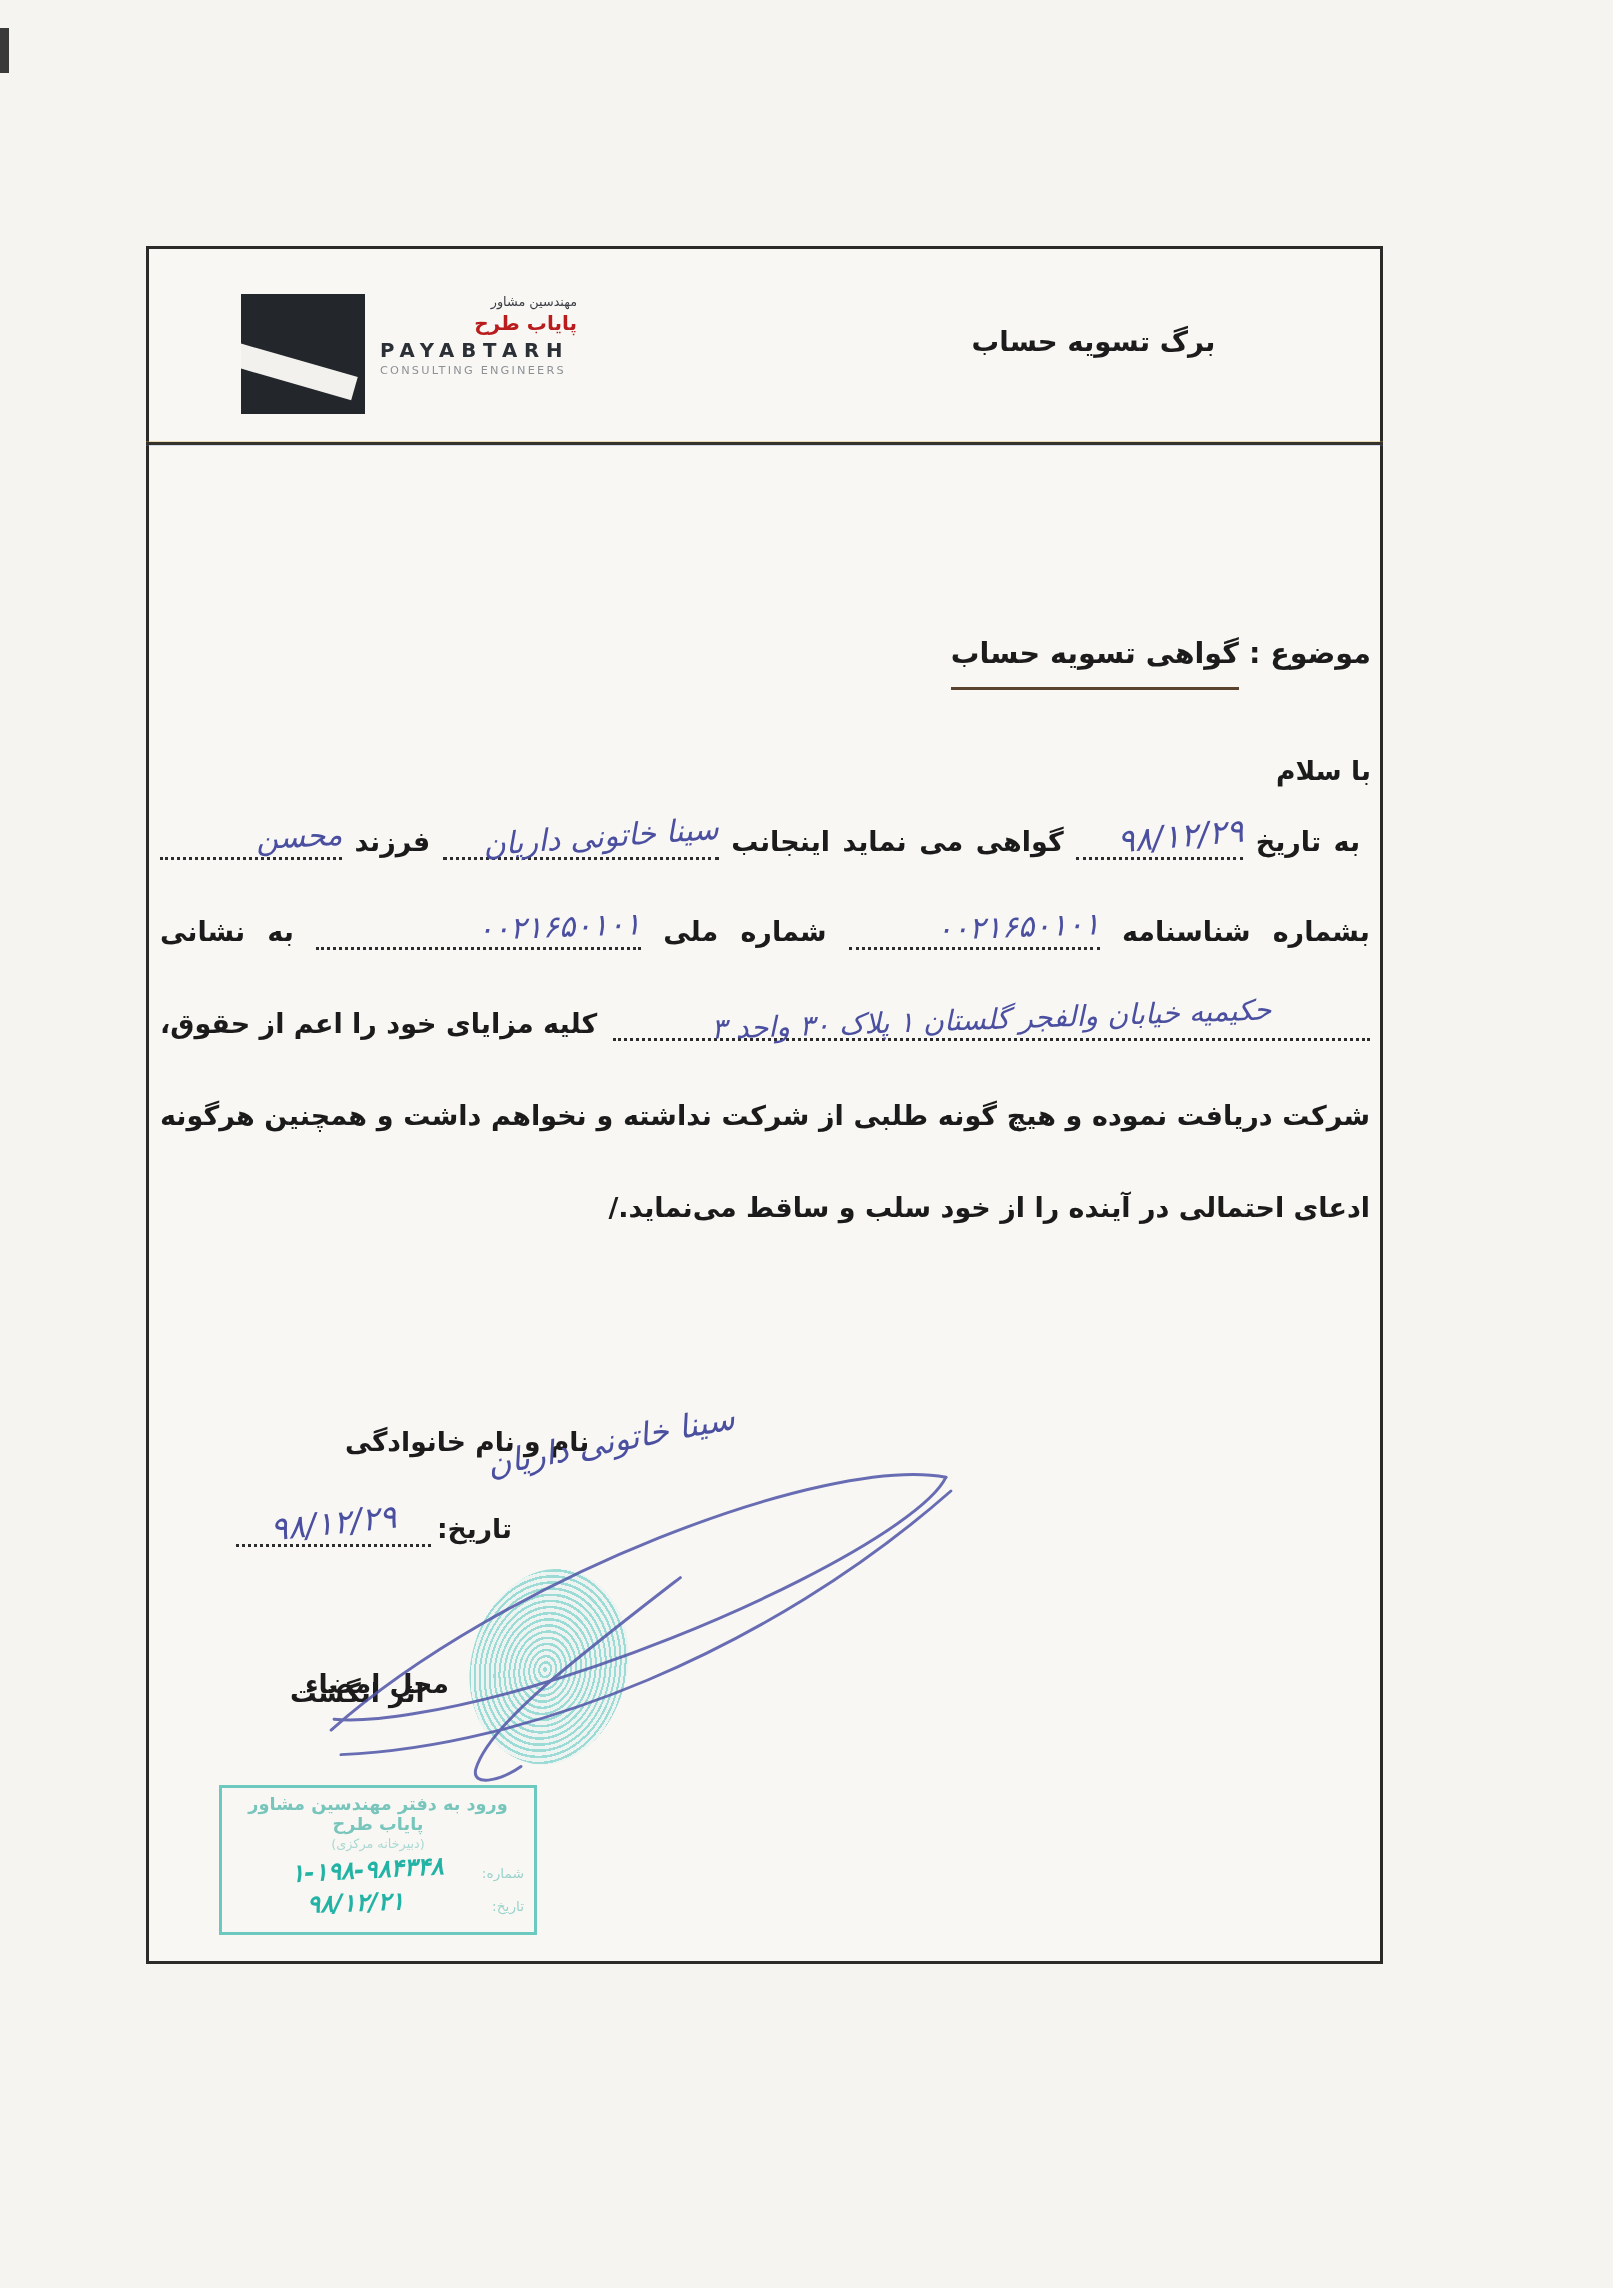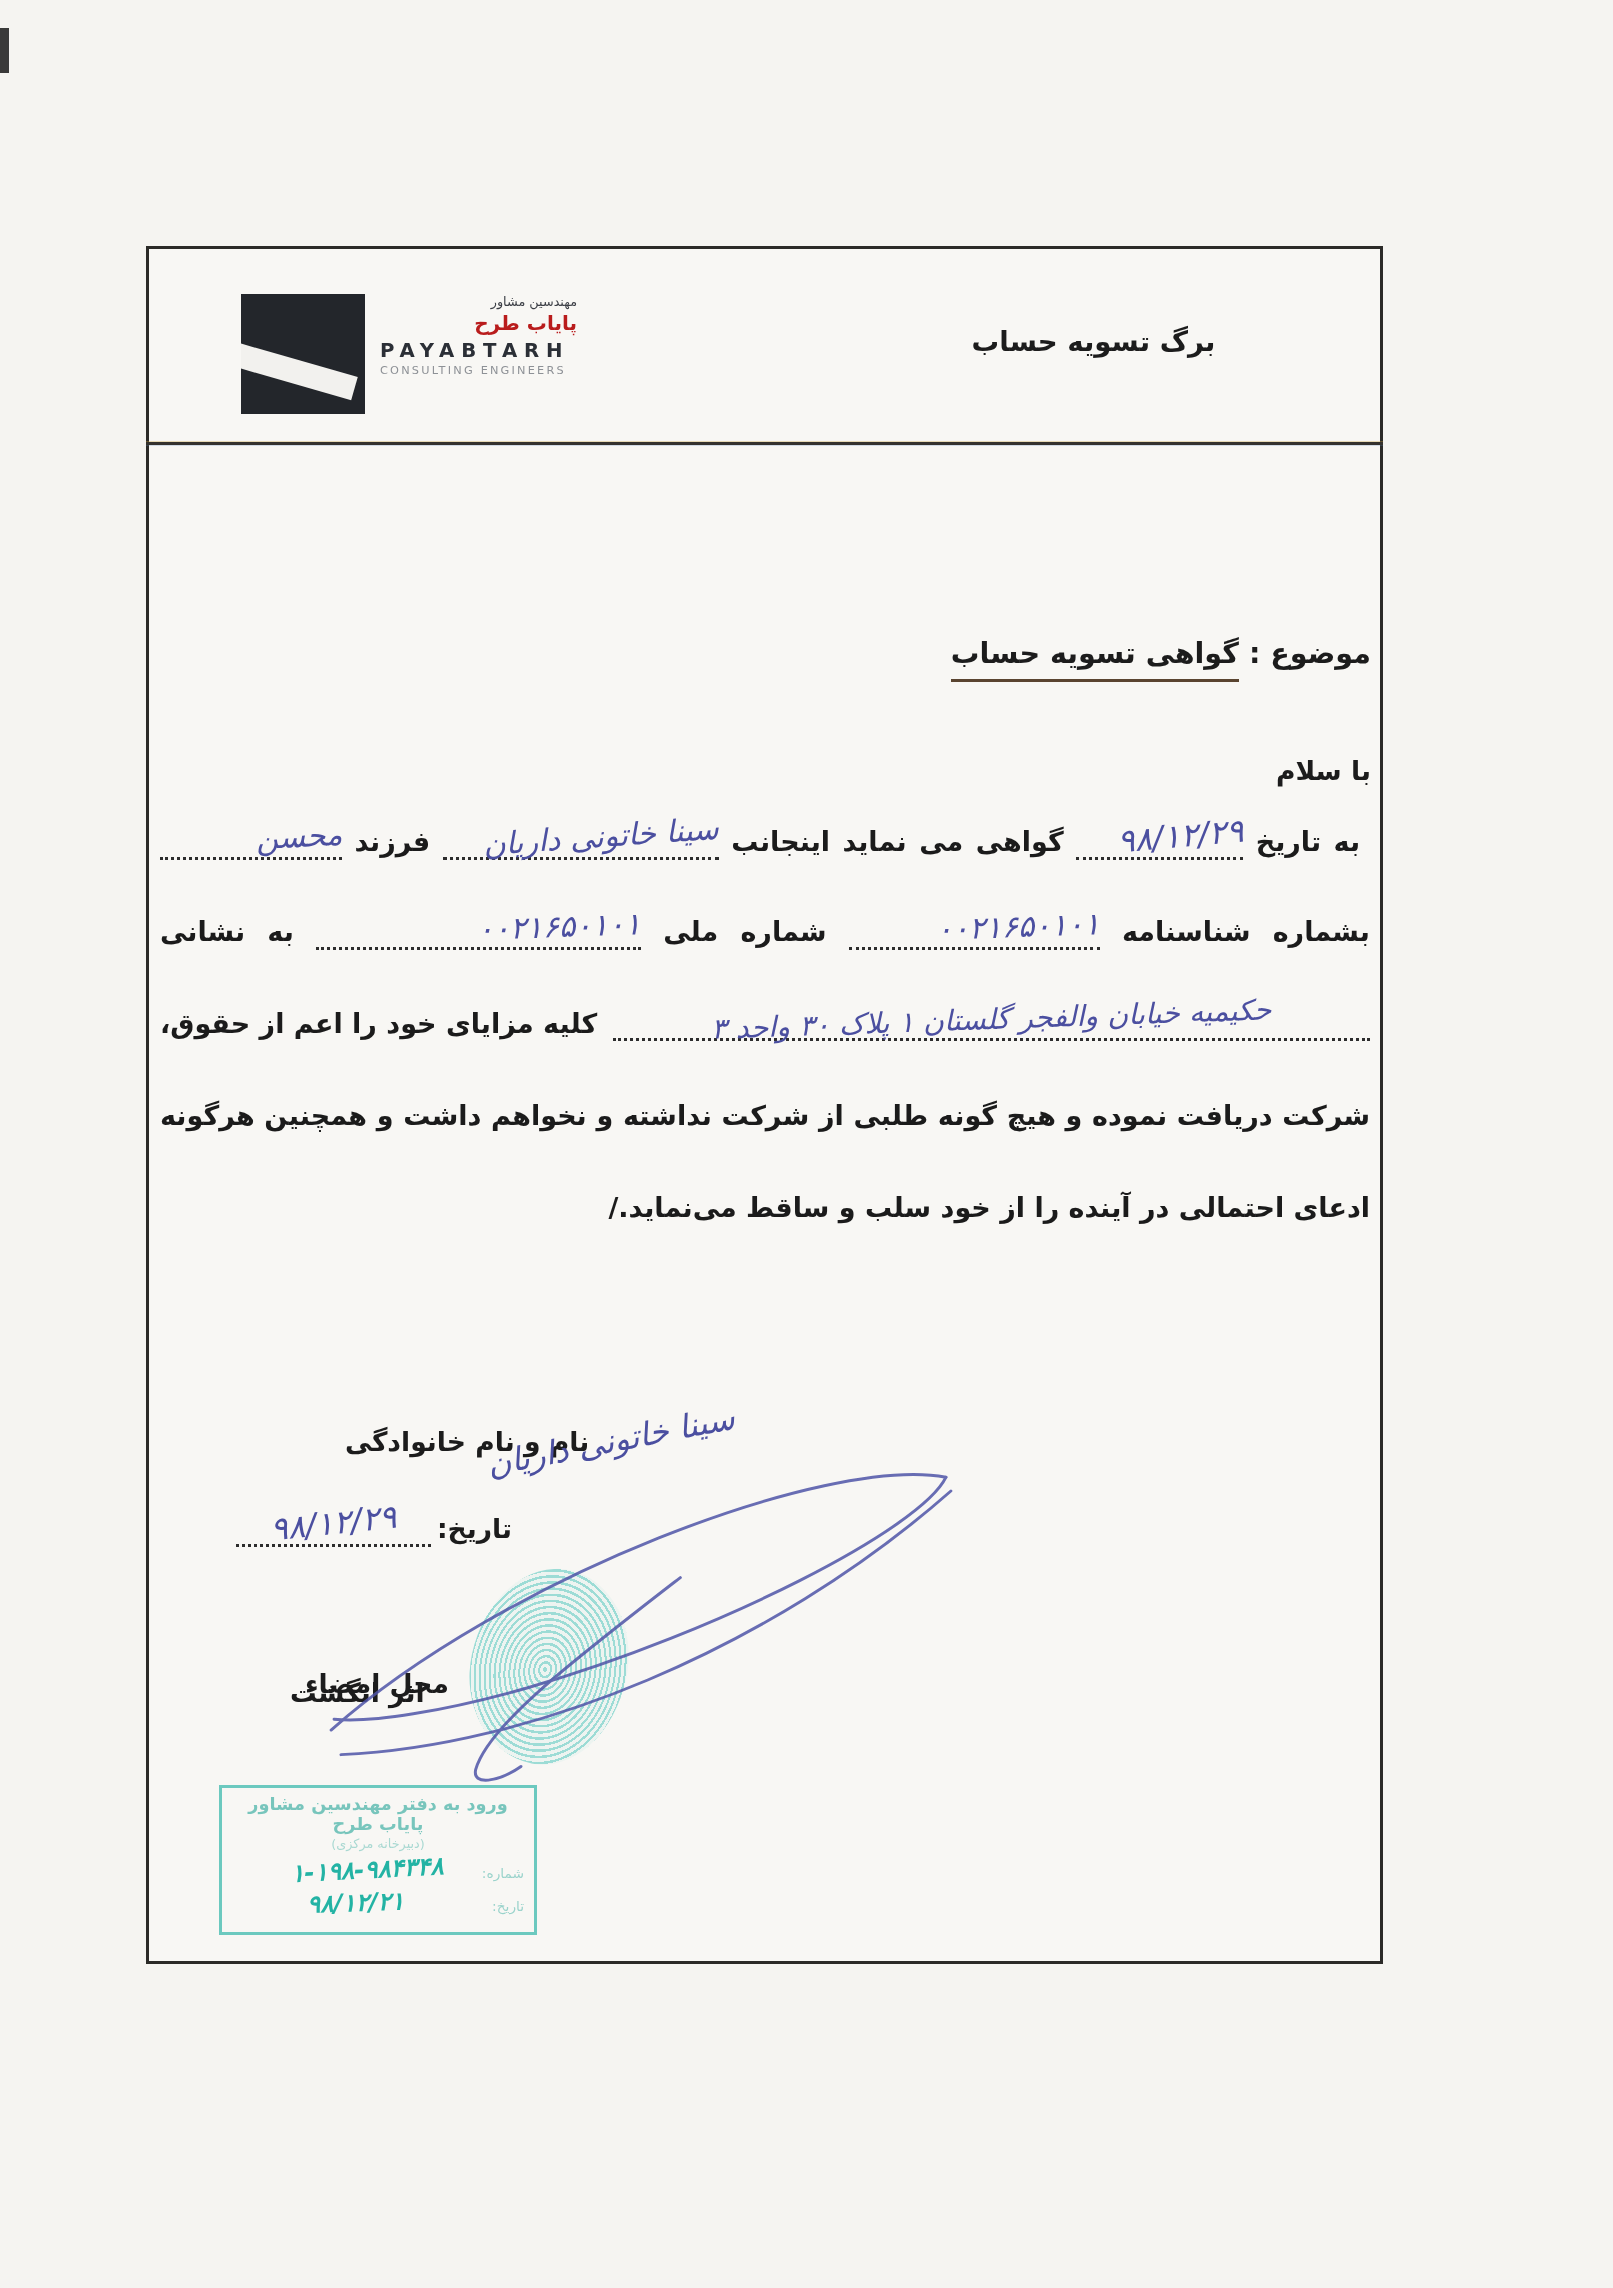--- a/index.html
+++ b/index.html
@@ -37,21 +37,21 @@
   .logo-fa-small{font-size:12.8px;color:#3b3e45;letter-spacing:1px;}
   .logo-fa-name{font-size:20px;font-weight:700;color:#b91c1c;margin-top:3.9px;}
   .logo-en-name{font-size:19.7px;font-weight:700;letter-spacing:6.9px;color:#2b2f36;margin-top:7.9px;text-align:left;}
   .logo-en-tag{font-size:11.3px;letter-spacing:2.2px;color:#6a6f77;opacity:.75;margin-top:4.9px;text-align:left;}
   
   .head-title{left:867px;top:292px;width:453px;text-align:center;direction:rtl;}
   .head-title .t1{font-size:30.5px;font-weight:700;}
   .head-title .t2{font-size:27.6px;font-weight:700;margin-top:33px;}
   
   .subject{left:591px;top:636px;width:780px;text-align:right;direction:rtl;font-size:28.6px;font-weight:700;}
-  .subject .subj-value{border-bottom:3px solid #5a4430;padding-bottom:9px;}
+  .subject .subj-value{border-bottom:3px solid #5a4430;padding-bottom:17px;}
   .salutation{left:1123px;top:755px;width:248px;text-align:right;direction:rtl;font-size:26.6px;font-weight:700;}
   
   .para{left:160px;top:824px;width:1210px;direction:rtl;font-size:27px;font-weight:700;color:#1b1b1b;}
   .pline{height:92px;text-align:justify;text-align-last:justify;white-space:nowrap;}
   .pline.indent{padding-right:9.9px;}
   .pline.short{text-align-last:right;}
   .flexline{display:flex;align-items:baseline;gap:15.8px;height:92px;}
   .blank{
     display:inline-block;border-bottom:3.9px dotted #2d2d2d;
     text-align:center;line-height:1;vertical-align:baseline;

